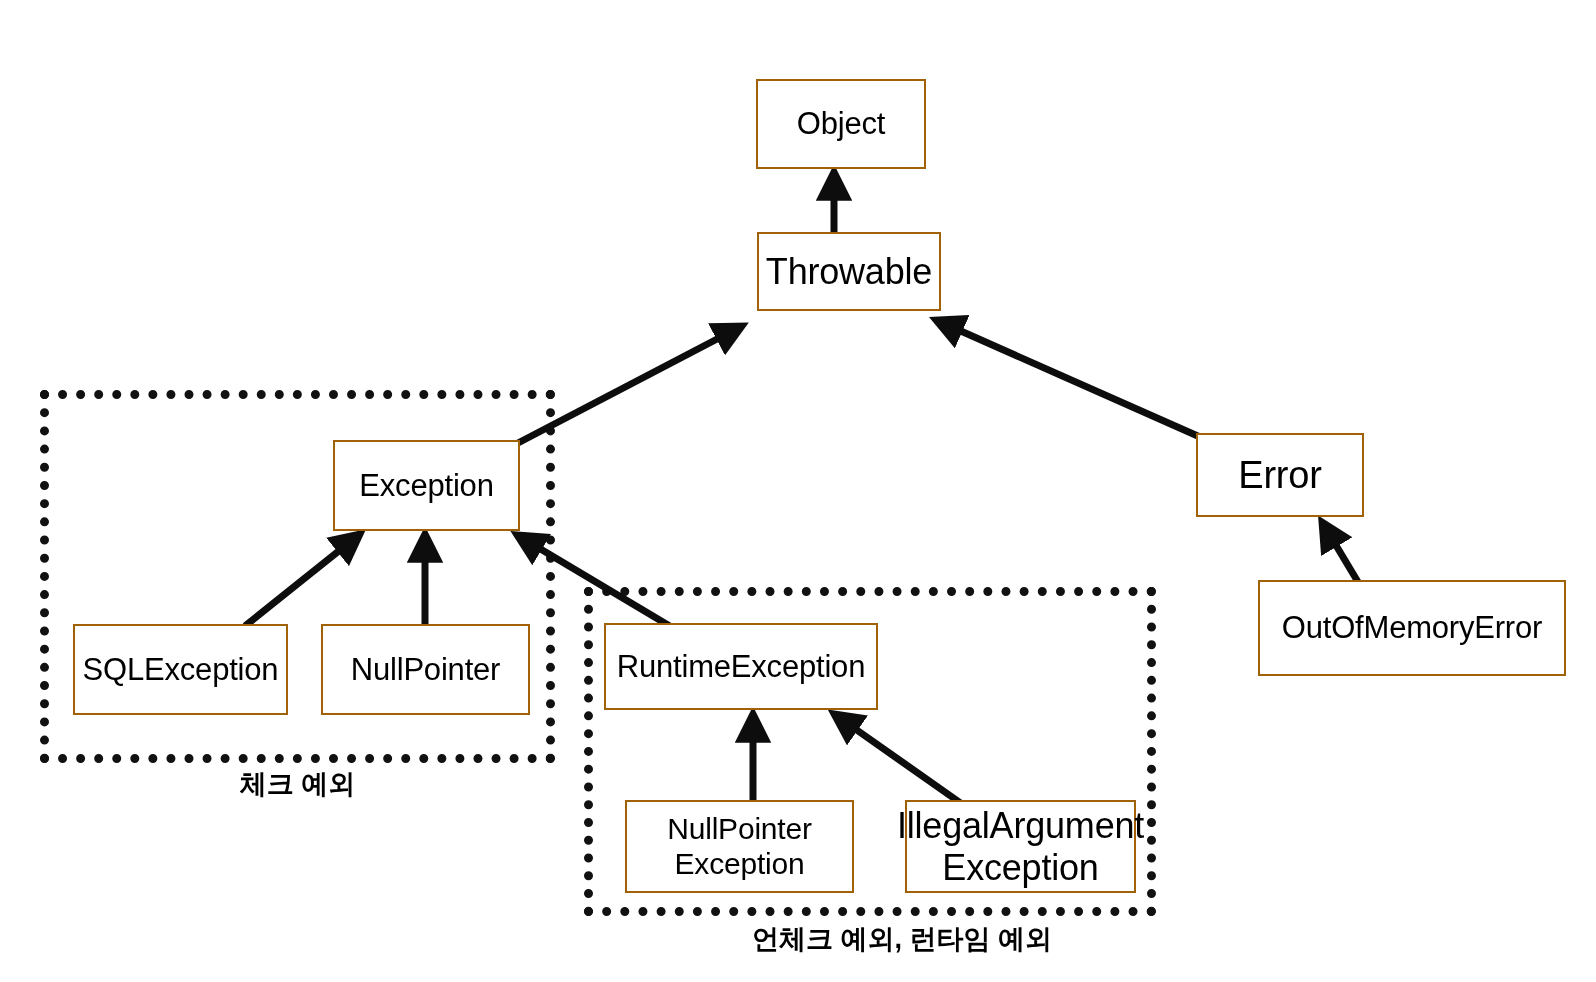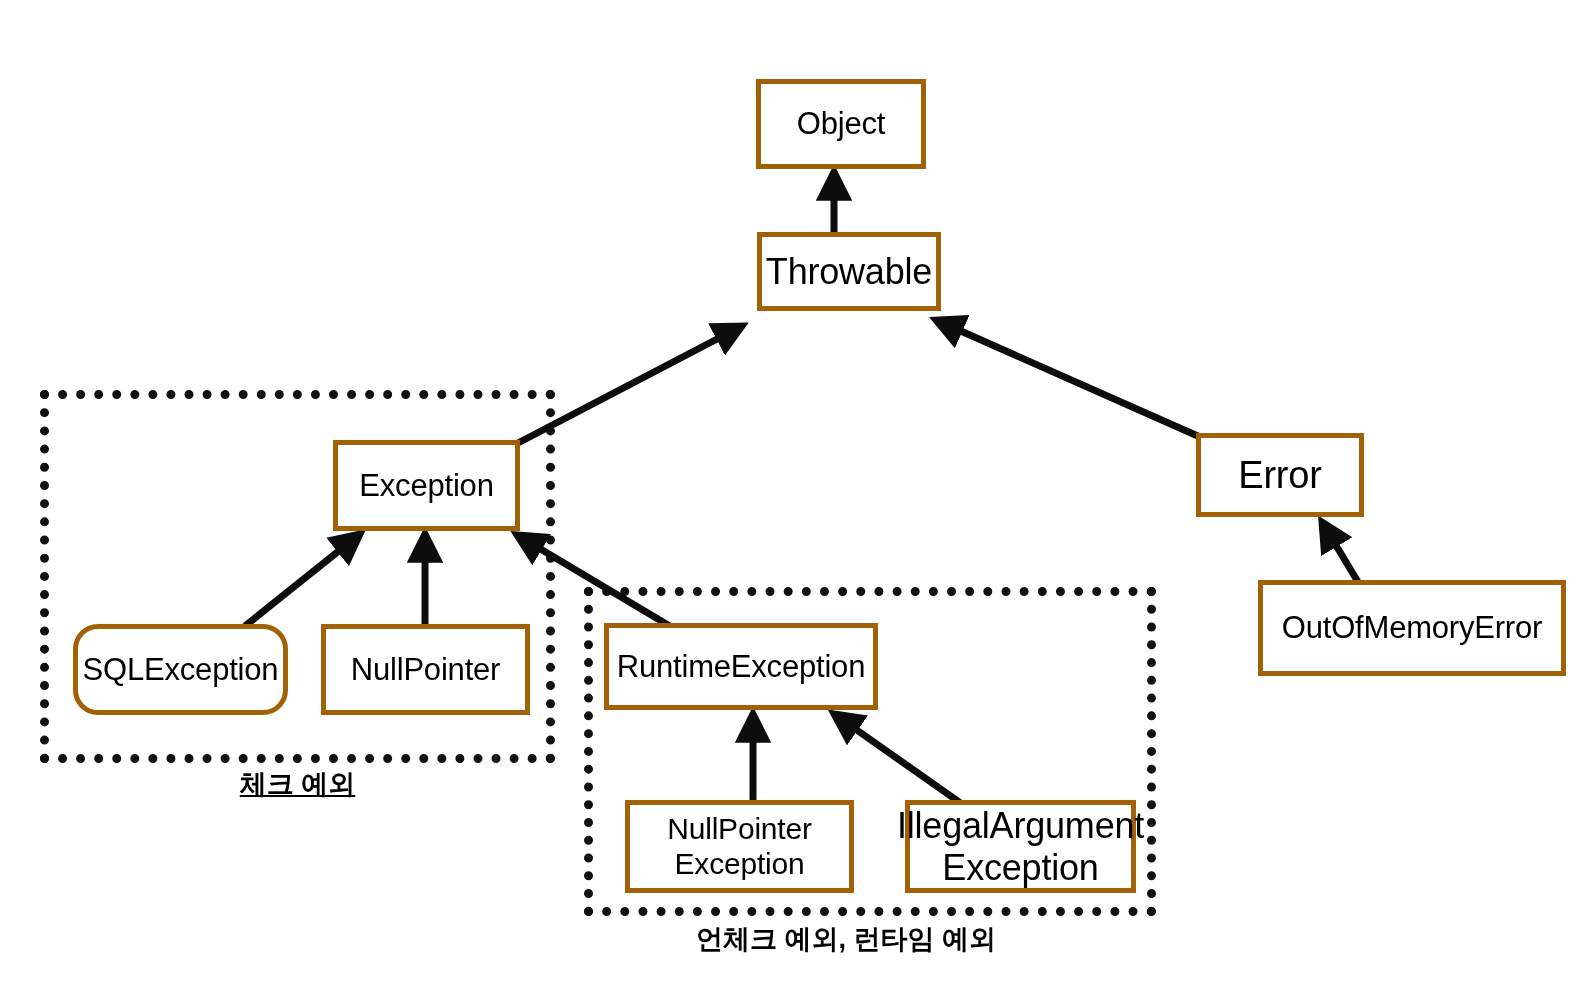--- a/index.html
+++ b/index.html
@@ -11,21 +11,21 @@
     position: relative;
     width: 1596px;
     height: 982px;
     background: #ffffff;
     overflow: hidden;
     font-family: "Liberation Sans", "DejaVu Sans", sans-serif;
   }
   .node {
     position: absolute;
     box-sizing: border-box;
-    border: 5px solid #a16207;
+    border: 2px solid #a16207;
     background: #ffffff;
     display: flex;
     align-items: center;
     justify-content: center;
     text-align: center;
     color: #000000;
     font-weight: 400;
     line-height: 1.16;
     letter-spacing: -0.2px;
     z-index: 3;
@@ -95,37 +95,37 @@
   </div>
   <div class="node" style="left: 757px; top: 232px; width: 184px; height: 79px; font-size: 36px;">
     <span class="label">Throwable</span>
   </div>
   <div class="node" style="left: 333px; top: 440px; width: 187px; height: 91px; font-size: 31px;">
     <span class="label">Exception</span>
   </div>
   <div class="node" style="left: 1196px; top: 433px; width: 168px; height: 84px; font-size: 38px;">
     <span class="label">Error</span>
   </div>
-  <div class="node" style="left: 73px; top: 624px; width: 215px; height: 91px; font-size: 31px; border-radius: 25px;">
+  <div class="node" style="left: 73px; top: 624px; width: 215px; height: 91px; font-size: 31px;">
     <span class="label">SQLException</span>
   </div>
   <div class="node" style="left: 321px; top: 624px; width: 209px; height: 91px; font-size: 31px;">
     <span class="label">NullPointer</span>
   </div>
   <div class="node" style="left: 604px; top: 623px; width: 274px; height: 87px; font-size: 31px;">
     <span class="label">RuntimeException</span>
   </div>
   <div class="node" style="left: 1258px; top: 580px; width: 308px; height: 96px; font-size: 31px;">
     <span class="label">OutOfMemoryError</span>
   </div>
   <div class="node" style="left: 625px; top: 800px; width: 229px; height: 93px; font-size: 30px;">
     <span class="label">NullPointer
 Exception</span>
   </div>
   <div class="node" style="left: 905px; top: 800px; width: 231px; height: 93px; font-size: 36px;">
     <span class="label">IllegalArgument
 Exception</span>
   </div>
 
-  <div class="group-caption" style="left: 40px; top: 766px; width: 515px; font-size: 27px; text-decoration: underline;">체크 예외</div>
-  <div class="group-caption" style="left: 560px; top: 921px; width: 572px; font-size: 27px;">언체크 예외, 런타임 예외</div>
+  <div class="group-caption" style="left: 40px; top: 766px; width: 515px; font-size: 27px;">체크 예외</div>
+  <div class="group-caption" style="left: 616px; top: 921px; width: 572px; font-size: 27px;">언체크 예외, 런타임 예외</div>
 
 </div>
 
 </body></html>

